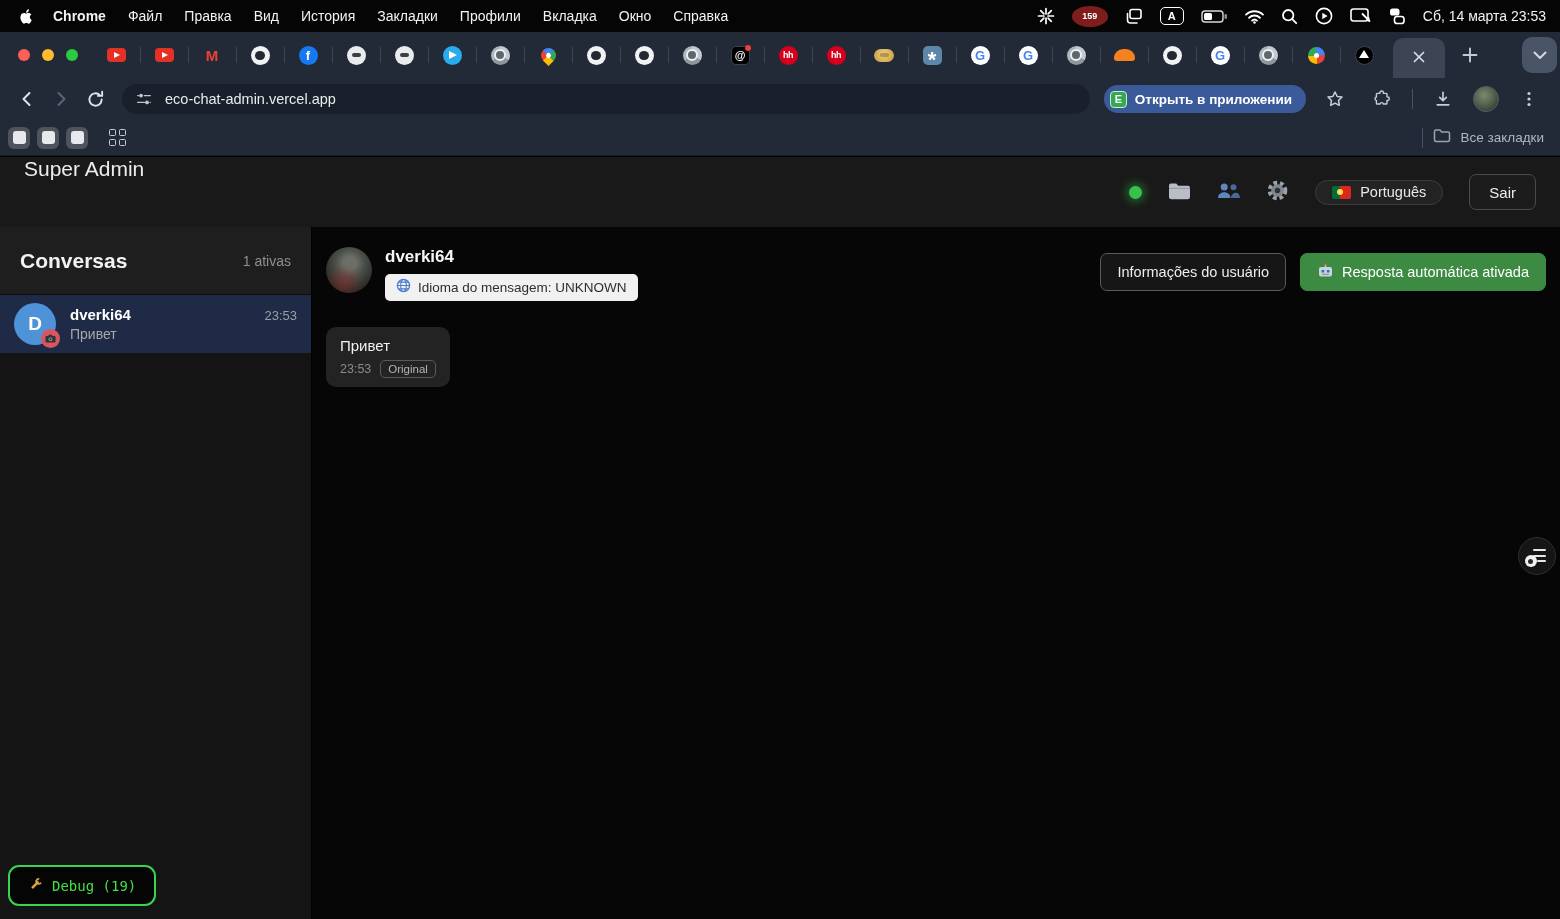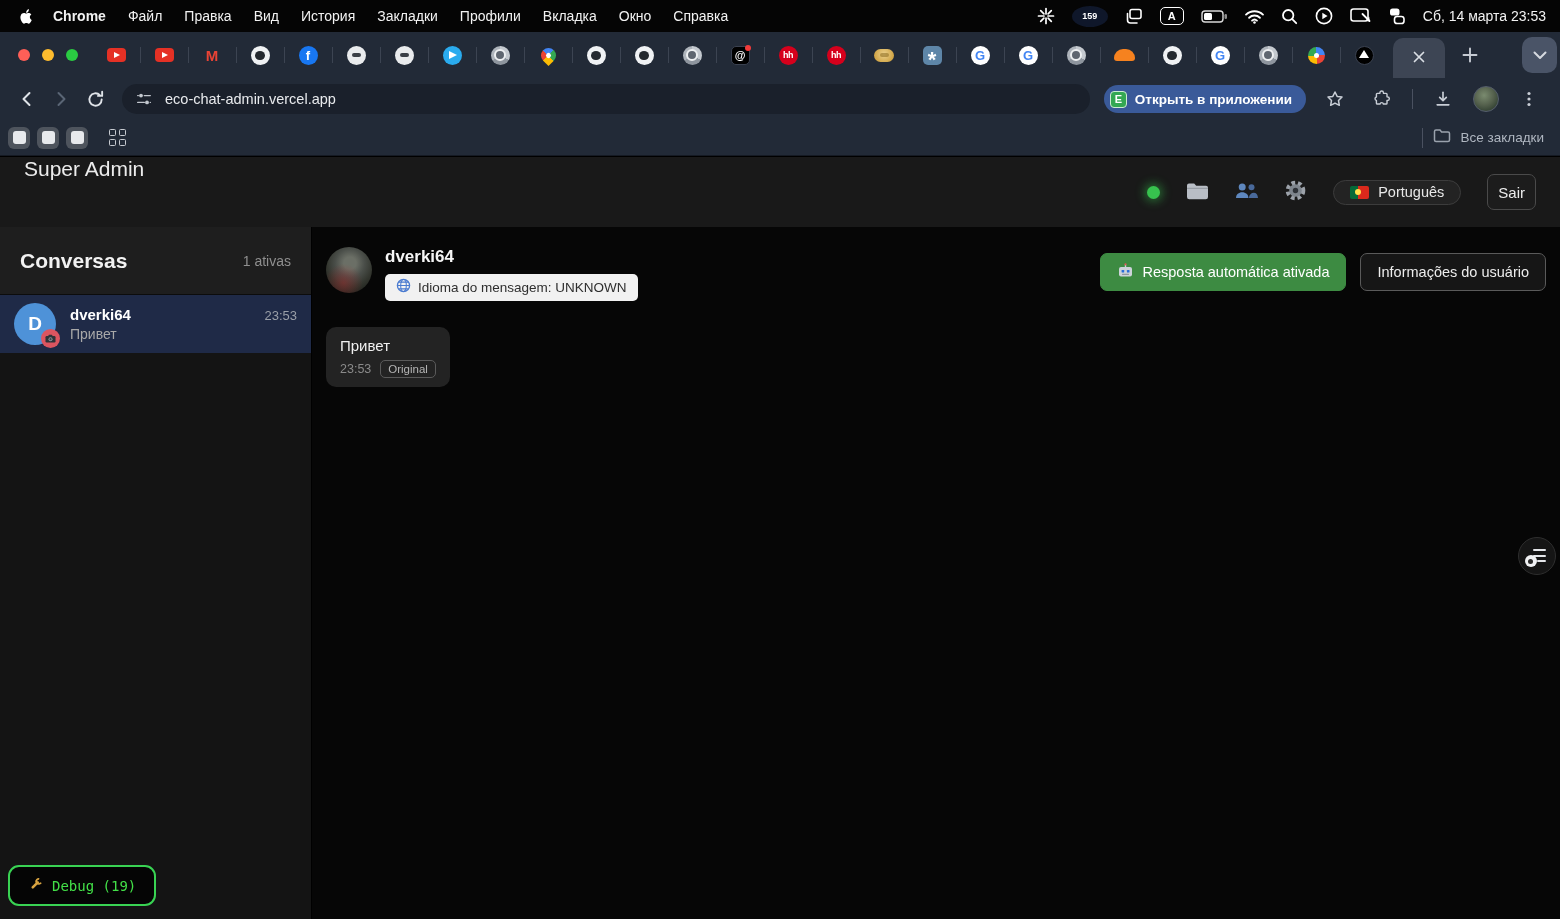--- a/index.html
+++ b/index.html
@@ -6,21 +6,21 @@
 html,body { width:1560px; height:919px; }
 body { position:relative; overflow:hidden; background:#000; font-family:"Liberation Sans",sans-serif; }
 
 
 .menubar { position:absolute; top:0; left:0; right:0; height:32px; background:#050505; display:flex; align-items:center; color:#fff; padding:0 14px; }
 .menubar .apple { display:flex; align-items:center; margin:0 8px 0 6px; }
 .menubar .mi { font-size:14px; color:#F2F2F2; padding:0 11px; }
 .menubar .mi.appname { font-weight:700; }
 .mb-right { margin-left:auto; display:flex; align-items:center; gap:17px; }
 .mb-right .ic { display:flex; align-items:center; justify-content:center; }
-.badge159 { width:36px; height:21px; border-radius:50%; background:#0f172a; color:#fff; font-size:9px; font-weight:700; display:flex; align-items:center; justify-content:center; }
+.badge159 { width:36px; height:21px; border-radius:50%; background:#7f1d1d; color:#fff; font-size:9px; font-weight:700; display:flex; align-items:center; justify-content:center; }
 .abox { width:24px; height:18px; border:1.6px solid #fff; border-radius:5px; color:#fff; font-size:11px; font-weight:700; display:flex; align-items:center; justify-content:center; }
 .clock { font-size:14px; color:#F2F2F2; white-space:nowrap; }
 
 
 .tabbar { position:absolute; top:32px; left:0; right:0; height:46px; background:#222A37; display:flex; align-items:center; }
 .traffic { display:flex; gap:12px; padding:0 14px 0 18px; }
 .tl { width:12px; height:12px; border-radius:50%; }
 .tl.r{background:#FF5F57}.tl.y{background:#FEBC2E}.tl.g{background:#2ACB42}
 .tabs { display:flex; align-items:center; height:100%; }
 .minitab { width:48px; height:34px; display:flex; align-items:center; justify-content:center; position:relative; }
@@ -86,21 +86,21 @@
 
 .app { position:absolute; top:157px; left:0; right:0; bottom:0; background:#0A0A0A; }
 .app-header { height:70px; background:#191919; display:flex; padding:0 24px; }
 .app-title { color:#ECECEC; font-size:21px; }
 .ah-right { margin-left:auto; display:flex; align-items:center; gap:26px; }
 .status-dot { width:13px; height:13px; border-radius:50%; background:#37C24E; box-shadow:0 0 10px 3px rgba(55,194,78,.45); }
 .lang-pill { height:25px; border-radius:16px; background:#232323; border:1px solid #3C3C3C; display:flex; align-items:center; gap:9px; padding:0 16px; }
 .flag-pt { width:19px; height:13px; border-radius:2px; background:linear-gradient(90deg, #046A38 0 40%, #DA291C 40%); position:relative; }
 .flag-pt::after { content:""; position:absolute; left:4.5px; top:3.5px; width:6px; height:6px; border-radius:50%; background:#FFE24B; }
 .lang-pill .lbl { color:#E8E8E8; font-size:14.5px; }
-.logout-btn { height:36px; padding:0 10px; border:1px solid #4A4A4A; border-radius:7px; background:#1C1C1C; color:#ECECEC; font-size:15px; display:flex; align-items:center; }
+.logout-btn { height:36px; padding:0 19px; border:1px solid #4A4A4A; border-radius:7px; background:#1C1C1C; color:#ECECEC; font-size:15px; display:flex; align-items:center; }
 
 .cols { position:absolute; top:70px; left:0; right:0; bottom:0; display:flex; }
 .sidebar { width:312px; background:#141414; border-right:1px solid #000; display:flex; flex-direction:column; }
 .sb-header { height:68px; background:#1E1E1E; border-bottom:1px solid #0C0C0C; display:flex; align-items:center; justify-content:space-between; padding:0 20px; }
 .sb-title { color:#F2F2F2; font-size:21px; font-weight:700; }
 .sb-count { color:#8F8F8F; font-size:14px; }
 .convo { height:58px; background:#1F2A47; display:flex; align-items:center; padding:0 14px; gap:14px; }
 .avatar { width:42px; height:42px; border-radius:50%; background:#4E92D8; color:#fff; font-size:19px; font-weight:700; display:flex; align-items:center; justify-content:center; position:relative; flex:none; }
 .avatar .cam-badge { position:absolute; right:-4px; bottom:-3px; width:19px; height:19px; border-radius:50%; background:#DB5560; display:flex; align-items:center; justify-content:center; }
 .convo-main { flex:1; min-width:0; }
@@ -503,36 +503,36 @@
               <svg width="15" height="15" viewBox="0 0 16 16">
                   <circle cx="8" cy="8" r="6.5" fill="none" stroke="#4A7BD0" stroke-width="1.4"></circle>
                   <ellipse cx="8" cy="8" rx="3" ry="6.5" fill="none" stroke="#4A7BD0" stroke-width="1.1"></ellipse>
                   <path d="M1.5 8h13M2.6 4.4h10.8M2.6 11.6h10.8" stroke="#4A7BD0" stroke-width="1.1" fill="none"></path>
                 </svg>
             </span>
             <span class="lbl">Idioma do mensagem: UNKNOWN</span>
           </span>
         </span>
         <span class="ch-buttons">
+          <span class="btn btn-dark">
+            <span>Informações do usuário</span>
+          </span>
           <span class="btn btn-green">
             <span>
               <svg width="17" height="15" viewBox="0 0 17 15">
                   <rect x="2" y="4" width="13" height="9.5" rx="2" fill="#CDD3DA"></rect>
                   <rect x="4.6" y="7" width="2.6" height="2.6" rx=".6" fill="#2A6DD9"></rect>
                   <rect x="9.9" y="7" width="2.6" height="2.6" rx=".6" fill="#2A6DD9"></rect>
                   <rect x="7.8" y="1.4" width="1.4" height="2.8" fill="#CDD3DA"></rect>
                   <circle cx="8.5" cy="1.3" r="1.1" fill="#E05555"></circle>
                   <rect x="5" y="10.8" width="7" height="1.3" rx=".6" fill="#8F979F"></rect>
                 </svg>
             </span>
             <span>Resposta automática ativada</span>
           </span>
-          <span class="btn btn-dark">
-            <span>Informações do usuário</span>
-          </span>
         </span>
       </div>
 
       <div class="messages">
         <div class="bubble">
           <div class="txt">Привет</div>
           <div class="meta">
             <span class="time">23:53</span>
             <span class="tag">Original</span>
           </div>

